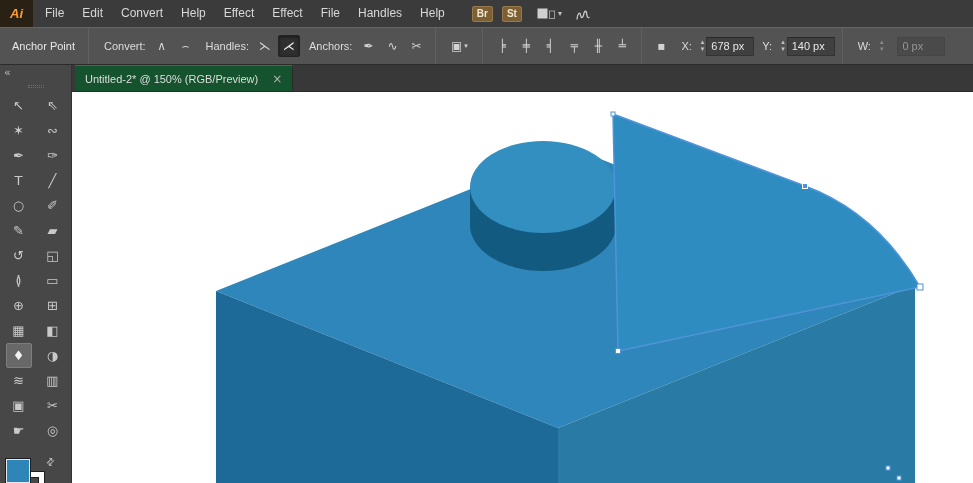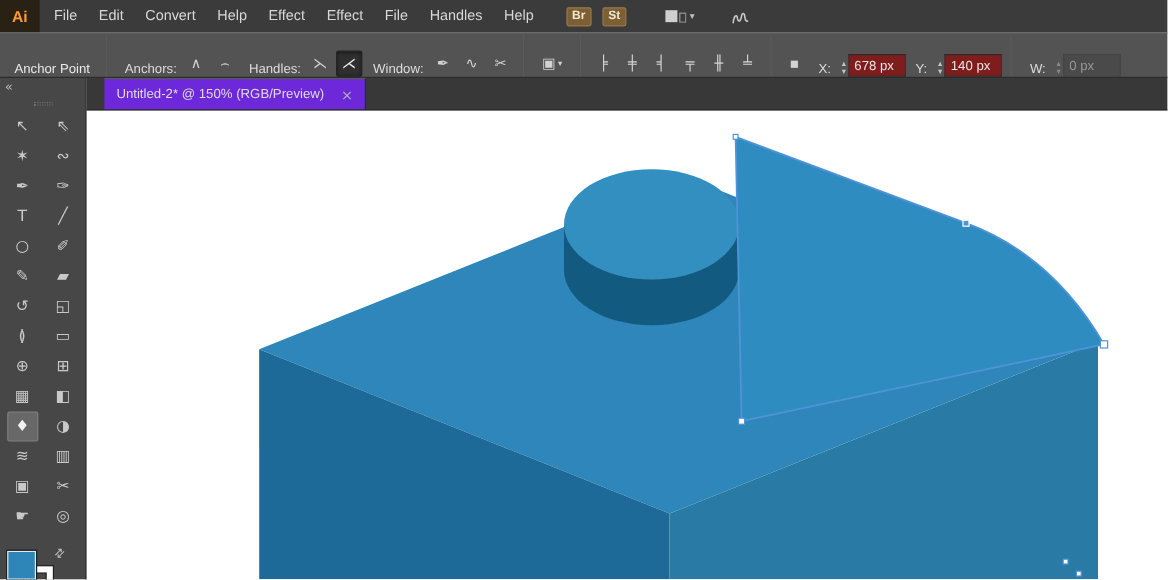--- a/index.html
+++ b/index.html
@@ -11,71 +11,71 @@
   }
 
   
   .menu-bar {
     position:absolute; top:0; left:0; right:0; height:27px;
     background:#3b3b3b; display:flex; align-items:center;
     color:#d8d8d8; font-size:12px; z-index:6;
   }
   .app-logo {
     width:33px; height:27px; background:#2a2115; color:#ff9c2e;
-    font-weight:bold; font-size:13px; display:flex; align-items:center; justify-content:center;
+    font-weight:bold; font-size:13px; display:flex; align-items:center; justify-content:center;font-style:italic;
   }
   .menu-items { display:flex; align-items:center; margin-left:3px; }
   .menu-item { padding:17px 9px; line-height:27px; }
-  .menu-right { display:flex; align-items:center; margin-left:18px; gap:26px; }
+  .menu-right { display:flex; align-items:center; margin-left:18px; gap:9px; }
   .app-buttons { display:flex; gap:9px; }
   .app-btn {
     background:#7c5f33; border:1px solid #97794c; border-radius:2px;
     color:#f0e6d2; font-size:10px; font-weight:bold; padding:1px 4px; line-height:12px;
   }
   .ws-icon { display:flex; align-items:center; gap:3px; margin-left:6px; }
   .ws-chev { font-family:"DejaVu Sans", sans-serif; font-size:8px; color:#c0c0c0; }
   .gesture-icon { display:flex; align-items:center; margin-left:4px; }
 
   
   .control-bar {
     position:absolute; top:27px; left:0; right:0; height:38px;
     background:#535353; border-top:1px solid #646464; border-bottom:1px solid #2c2c2c;
-    display:flex; align-items:flex-end; color:#dcdcdc; font-size:11px; z-index:6;
+    display:flex; align-items:center; color:#dcdcdc; font-size:11px; z-index:6;
   }
   .cb-title { margin-left:12px; margin-right:6px; color:#e8e8e8; white-space:nowrap; }
   .cb-sep { width:1px; align-self:stretch; background:#434343; border-right:1px solid #606060; margin:0 7px; }
   .cb-label { margin:0 4px 0 8px; white-space:nowrap; }
   .cb-group { display:flex; align-items:center; }
   .cbtn {
     width:22px; height:22px; display:inline-flex; align-items:center; justify-content:center;
     color:#d2d2d2; font-size:12px; font-family:"DejaVu Sans", sans-serif;
     border-radius:2px; margin:0 1px; border:1px solid transparent;
   }
   .cbtn.pressed { background:#2f2f2f; border-color:#242424; box-shadow:inset 0 1px 3px rgba(0,0,0,.55); color:#f0f0f0; }
   .cbtn.wide { width:30px; }
   .cbtn .chev { font-size:7px; margin-left:2px; }
   .cb-input {
-    width:48px; height:19px; background:#7f1d1d; border:1px solid #333;
+    width:48px; height:19px; background:#404040; border:1px solid #333;
     border-top-color:#2a2a2a; color:#e6e6e6; font-size:11px; padding:0 4px;
     font-family:"Liberation Sans", sans-serif;
   }
-  .cb-input.dim { color:#969696; background:#4a4a4a; border-color:#454545; }
+  .cb-input.dim { color:#969696; background:#4a4a4a; border-color:#454545;margin-left:12px; }
   .spinner { display:inline-flex; flex-direction:column; margin:0 2px 0 5px; line-height:7px; }
   .spinner span { font-size:7px; height:7px; color:#c2c2c2; font-family:"DejaVu Sans", sans-serif; }
   .spinner.dim span { color:#8a8a8a; }
 
   
   .tab-bar {
     position:absolute; top:65px; left:72px; right:0; height:27px;
     background:#383838; display:flex; align-items:stretch; z-index:4;
     border-bottom:1px solid #2b2b2b;
   }
   .doc-tab {
-    display:flex; align-items:center; background:#6d28d9; color:#dedede;
-    font-size:11px; padding:0 10px; margin-left:15px; border-right:1px solid #2b2b2b;
+    display:flex; align-items:center; background:#14532d; color:#dedede;
+    font-size:11px; padding:0 10px; margin-left:3px; border-right:1px solid #2b2b2b;
     border-top:1px solid #5a5a5a;
   }
   .tab-close { margin-left:14px; color:#b5b5b5; font-size:12px; font-family:"DejaVu Sans", sans-serif; }
 
   
   .tools-panel {
     position:absolute; top:65px; left:0; bottom:0; width:72px;
     background:#474747; border-right:1px solid #333; z-index:5;
   }
   .panel-head { height:16px; display:flex; align-items:center; }
@@ -142,33 +142,33 @@
         <path d="M2 13 C2.5 7 5 5.5 5.5 9 C6 12.5 8 12.5 8.8 8 C9.5 4 11.5 4.5 11.8 8.5 C12 11 13 12 14 11.5" fill="none" stroke="#c9c9c9" stroke-width="1.3" stroke-linecap="round"></path>
       </svg>
     </span>
   </div>
 </div>
 
 <div class="control-bar">
   <span class="cb-title">Anchor Point</span>
   <span class="cb-sep"></span>
 
-  <span class="cb-label">Anchors:</span>
+  <span class="cb-label">Convert:</span>
   <span class="cb-group" id="convert-icons">
       <span class="cbtn">∧</span>
       <span class="cbtn">⌢</span>
     </span>
 
   <span class="cb-label">Handles:</span>
   <span class="cb-group" id="handles-icons">
       <span class="cbtn">⋋</span>
       <span class="cbtn pressed">⋌</span>
     </span>
 
-  <span class="cb-label">Window:</span>
+  <span class="cb-label">Anchors:</span>
   <span class="cb-group" id="anchors-icons">
       <span class="cbtn">✒</span>
       <span class="cbtn">∿</span>
       <span class="cbtn">✂</span>
     </span>
 
   <span class="cb-sep"></span>
   <span class="cbtn wide">
     <i style="font-style:normal">▣</i>
     <i class="chev" style="font-style:normal">▾</i>

